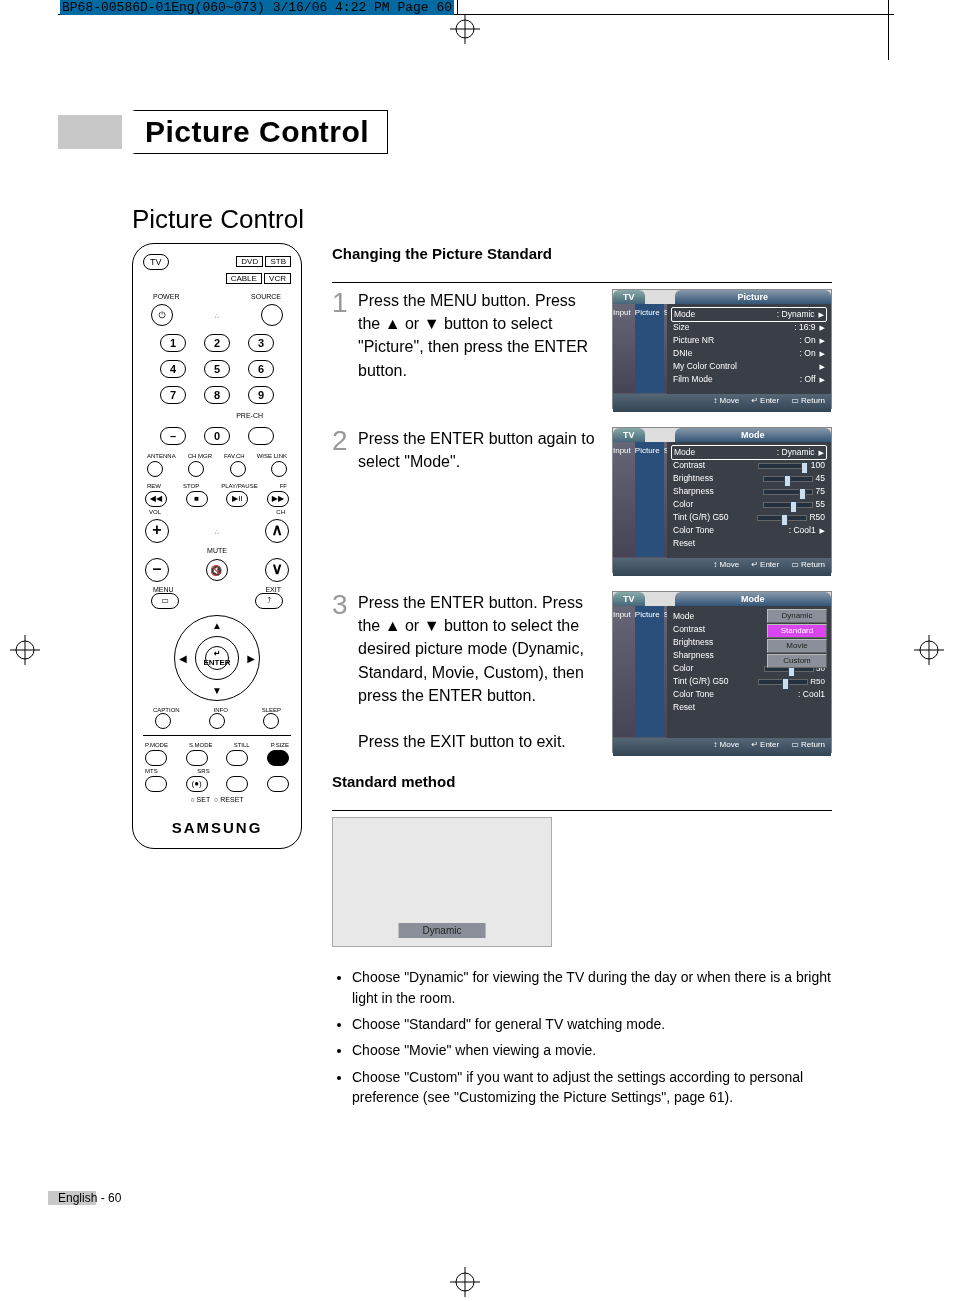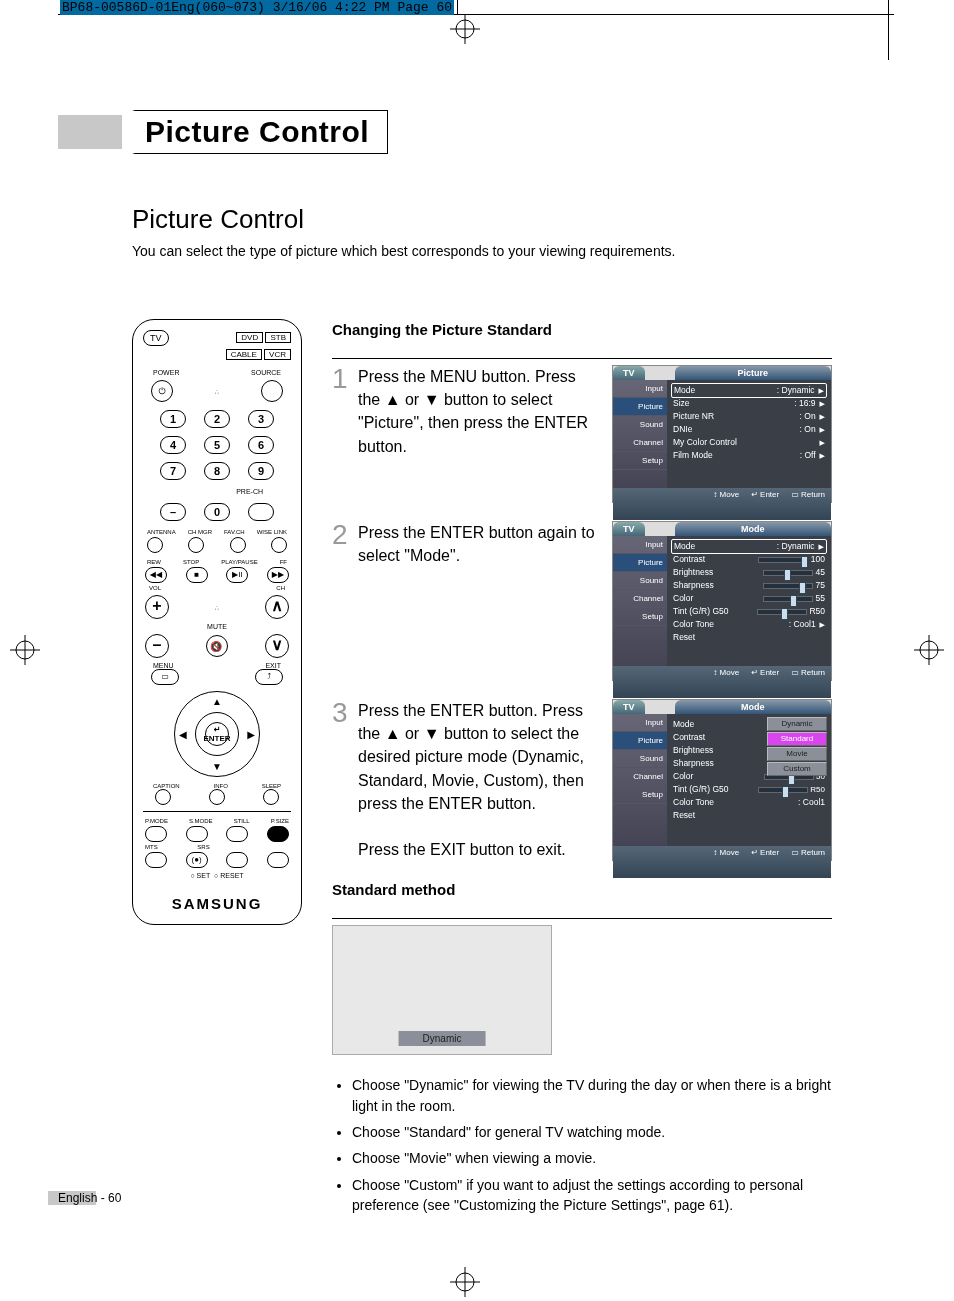--- a/index.html
+++ b/index.html
@@ -141,35 +141,35 @@
     font-size:9px;
     color:#fff;
     border:1px solid #888;
     background:#ddd;
     position:relative;
   }
   .osd .osd-top{display:flex;height:14px;}
   .osd .osd-tab{background:linear-gradient(#8aa,#467);border-radius:6px 6px 0 0;padding:0 10px;line-height:14px;font-size:9px;font-weight:bold;color:#fff;}
   .osd .osd-tab2{flex:1;background:linear-gradient(#89a,#357);text-align:center;line-height:14px;border-radius:6px 6px 0 0;margin-left:30px;font-weight:bold;}
   .osd .osd-body{display:flex;height:calc(100% - 28px);}
-  .osd .osd-side{width:54px;background:linear-gradient(#667,#445);display:flex;flex-direction:column;}
+  .osd .osd-side{width:54px;background:linear-gradient(#667,#445);display:flex;flex-direction:row;}
   .osd .osd-side div{font-size:8px;line-height:17px;text-align:right;padding-right:4px;border-bottom:1px solid #556;}
   .osd .osd-side .sel{background:#2a4f7a;}
   .osd .osd-main{flex:1;background:#3a3e47;padding:4px 6px;position:relative;}
   .osd .osd-row{display:flex;justify-content:space-between;line-height:13px;font-size:8.5px;}
   .osd .osd-row .lbl{flex:1;}
   .osd .osd-row .val{text-align:right;min-width:40px;}
   .osd .osd-row .tri{margin-left:4px;font-size:7px;}
   .osd .boxed{border:1px solid #fff;border-radius:2px;padding:0 2px;margin:-1px -2px;}
   .osd .slider{display:inline-block;width:50px;height:6px;background:#223040;border:1px solid #666;position:relative;vertical-align:middle;}
   .osd .slider::after{content:"";position:absolute;top:-2px;width:5px;height:10px;background:#cde;border:1px solid #345;}
   .osd .s100::after{left:calc(100% - 6px);} .osd .s45::after{left:42%;}
   .osd .s75::after{left:73%;} .osd .s55::after{left:53%;}
   .osd .s50::after{left:48%;}
-  .osd .osd-foot{height:32px;background:linear-gradient(#567,#345);display:flex;justify-content:flex-end;gap:12px;padding:0 6px;font-size:8px;line-height:14px;}
+  .osd .osd-foot{height:18px;background:linear-gradient(#567,#345);display:flex;justify-content:flex-end;gap:12px;padding:0 6px;font-size:8px;line-height:14px;}
   .osd .dd{background:#8a8f99;color:#222;border:1px outset #bbb;line-height:12px;text-align:center;font-size:8px;margin:1px 0;}
   .osd .dd.sel{background:#d946ef;color:#fff;}
   .osd.light{background:#e8e8e8;color:#444;border:1px solid #aaa;}
   .osd.light .osd-main{background:#e8e8e8;height:100%;}
   .osd.light .osd-foot2{position:absolute;bottom:8px;left:50%;transform:translateX(-50%);background:#8a8f99;color:#222;padding:2px 24px;font-size:10px;}
   ul.bullets{margin:20px 0 0 0;padding-left:20px;font-size:14px;line-height:1.45;font-weight:300;}
   ul.bullets li{margin-bottom:6px;}
   .footer-line{
     position:absolute;
     left:58px; bottom:96px;
@@ -217,21 +217,20 @@
     </svg></div>
 
 <div class="page">
 
   <div class="title-bar">
     <div class="title-gray"></div>
     <span class="title-box">Picture Control</span>
   </div>
 
   <h2 class="subtitle">Picture Control</h2>
-  <p class="intro">You can select the type of picture which best corresponds to your viewing requirements.</p>
 
   <div class="main-cols">
 
     <div class="remote-col">
       <div class="remote">
         <div class="toprow">
           <span class="ovalbtn">TV</span>
           <span><span class="rectbtn">DVD</span>
           <span class="rectbtn">STB</span></span>
         </div>

